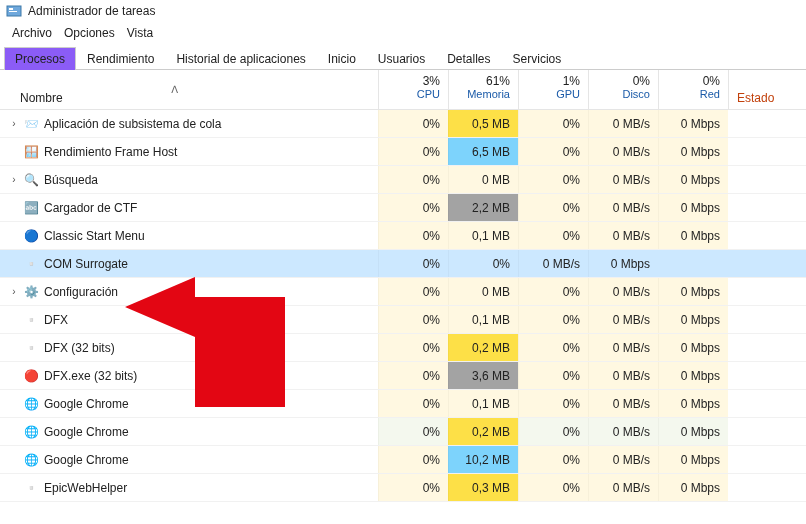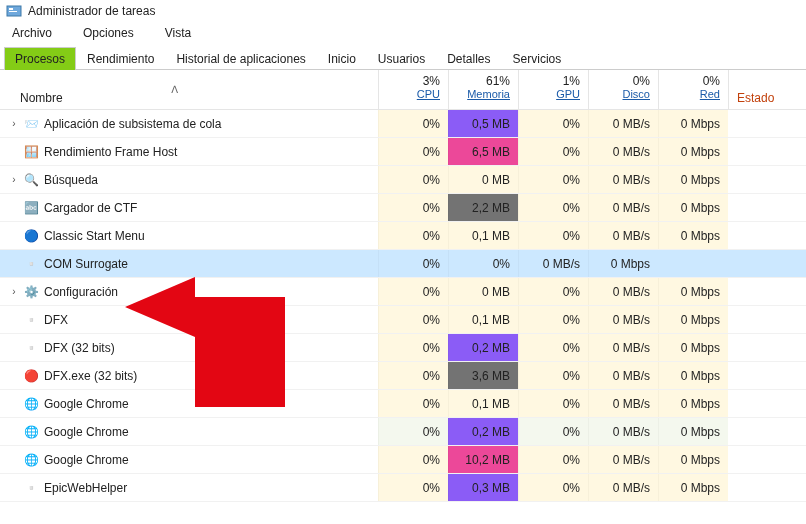--- a/index.html
+++ b/index.html
@@ -1,41 +1,41 @@
 <!DOCTYPE html>
 <html><head>
 <meta charset="utf-8">
 <style>
   * { box-sizing: border-box; margin: 0; padding: 0; }
   body { font-family: "Segoe UI", Tahoma, sans-serif; font-size: 12px; background: #fff; color: #222; width: 806px; height: 524px; overflow: hidden; position: relative; }
   .titlebar { display: flex; align-items: center; height: 22px; padding: 0 6px; }
   .titlebar .icon { width: 16px; height: 16px; margin-right: 6px; }
-  .menubar { display: flex; gap: 19px; padding: 2px 6px; }
+  .menubar { display: flex; gap: 0; padding: 2px 6px; }
   .menubar span { padding: 2px 6px; }
   .tabs { display: flex; border-bottom: 1px solid #ccc; padding: 0 4px; margin-top: 2px; }
   .tab { padding: 4px 10px; border: 1px solid transparent; border-bottom: none; position: relative; top: 1px; }
-  .tab.active { border-color: #ccc; background: #84cc16; }
+  .tab.active { border-color: #ccc; background: #8b5cf6; }
   .header-row { display: flex; border-bottom: 1px solid #e5e5e5; }
   .col-name { flex: 0 0 378px; display: flex; align-items: center; padding: 0 20px; }
   .col-name .sort-ind { margin-left: auto; margin-right: 180px; color: #666; font-size: 10px; }
   .metric-head { width: 70px; text-align: right; padding: 4px 8px; border-left: 1px solid #e5e5e5; }
   .metric-head .pct { display: block; font-size: 12px; }
-  .metric-head .lbl { display: block; font-size: 11px; color: #1a5aa8; text-decoration: underline; }
+  .metric-head .lbl { display: block; font-size: 11px; color: #1a5aa8; }
   .estado-head { flex: 1; padding: 4px 8px; border-left: 1px solid #e5e5e5; color: #c2410c; display: flex; align-items: flex-end; }
   .rows { }
   .row { display: flex; height: 28px; align-items: center; border-bottom: 1px solid #f1f1f1; }
   .row .name-cell { flex: 0 0 378px; display: flex; align-items: center; padding-left: 8px; gap: 4px; }
   .row .expander { width: 12px; text-align: center; color: #555; font-size: 10px; }
   .row .proc-icon { width: 16px; height: 16px; display: flex; align-items: center; justify-content: center; font-size: 12px; }
   .row .metric { width: 70px; text-align: right; padding-right: 8px; height: 100%; display: flex; align-items: center; justify-content: flex-end; font-size: 12px; border-left: 1px solid rgba(0,0,0,0.03); }
   .row .estado-cell { flex: 1; }
   .heat-0 { background: #fff8e1; }
-  .heat-1 { background: #8b5cf6; }
-  .heat-2 { background: #737373; }
-  .heat-3 { background: #ec4899; }
+  .heat-1 { background: #fde047; }
+  .heat-2 { background: #a3a3a3; }
+  .heat-3 { background: #7dd3fc; }
   .row.selected { background: #cce8ff; }
   .row.selected .metric { background: #cce8ff !important; }
   .row.hover-light .metric.heat-0 { background: #f4f8ee; }
   svg { display: block; }
   #arrow-overlay { position: absolute; left: 125px; top: 277px; pointer-events: none; }
 </style>
 </head>
 <body>
 
 <div class="titlebar">

